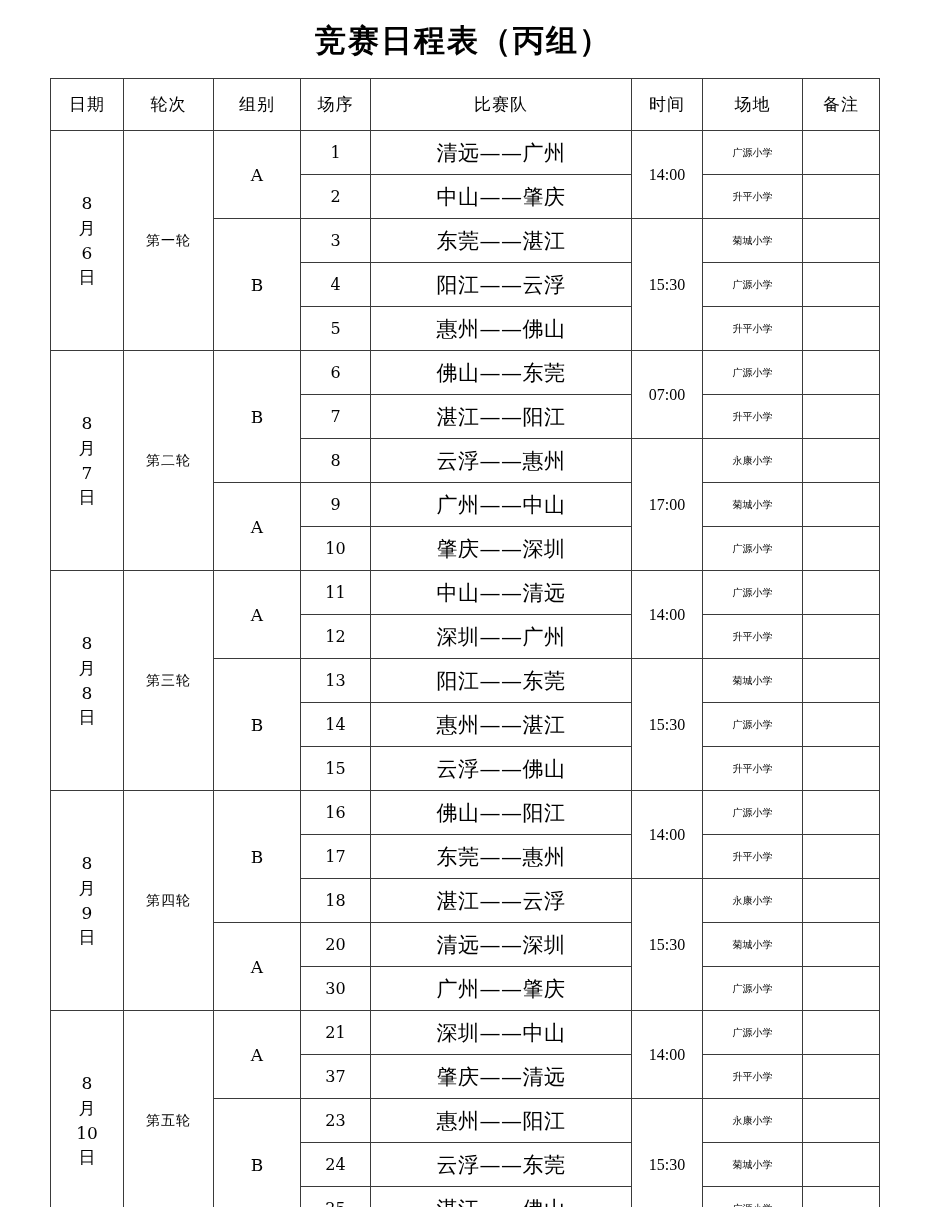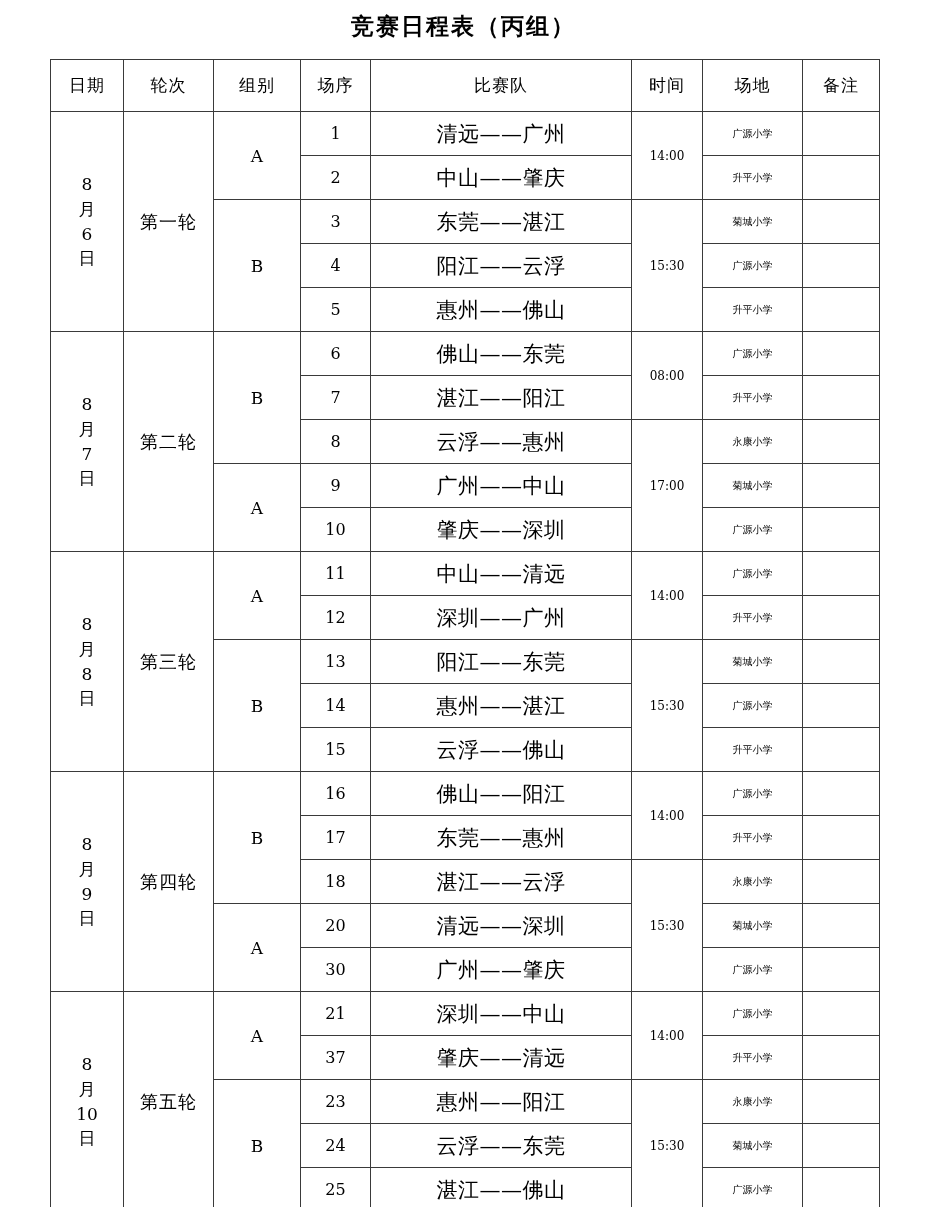--- a/index.html
+++ b/index.html
@@ -20,24 +20,24 @@
     width: 927px;
     height: 1207px;
     position: relative;
     box-sizing: border-box;
   }
 
   .page-title {
     text-align: center;
     font-family: "DejaVu Serif", "Liberation Serif", serif;
     font-weight: bold;
-    font-size: 23px;
+    font-size: 31px;
     letter-spacing: 2px;
     line-height: 1;
-    padding-top: 14px;
+    padding-top: 25px;
     margin: 0 0 22px 0;
     color: #000;
   }
 
   .table-wrap {
     padding: 0 48px 0 50px;
     box-sizing: border-box;
   }
 
   table.schedule {
@@ -84,40 +84,41 @@
     font-size: 17px;
     line-height: 1.45;
     padding: 2px 0;
   }
   td.date-cell .dline {
     display: block;
     text-align: center;
   }
 
   td.round-cell {
-    font-size: 18px;
+    font-size: 14px;
     letter-spacing: 1px;
   }
 
   td.group-cell {
     font-size: 17px;
     font-family: "DejaVu Serif", "Liberation Serif", serif;
   }
 
   td.seq-cell {
     font-size: 16px;
   }
 
   td.match-cell {
     font-size: 21px;
     letter-spacing: 0.5px;
   }
 
   td.time-cell {
-    font-size: 12px;
+    font-size: 16px;
+    font-family: Liberation Serif, serif;
   }
 
   td.venue-cell {
     text-align: left;
     padding-left: 9px;
     font-size: 10px;
     font-family: "DejaVu Sans", "Liberation Sans", sans-serif;
   }
 
   td.note-cell {
@@ -201,21 +202,21 @@
             <td class="date-cell" rowspan="5">
               <span class="dline">8</span>
               <span class="dline">月</span>
               <span class="dline">7</span>
               <span class="dline">日</span>
             </td>
             <td class="round-cell" rowspan="5">第二轮</td>
             <td class="group-cell" rowspan="3">B</td>
             <td class="seq-cell">6</td>
             <td class="match-cell">佛山——东莞</td>
-            <td class="time-cell" rowspan="2">08:00</td>
+            <td class="time-cell" rowspan="2">07:00</td>
             <td class="venue-cell">广源小学</td>
             <td class="note-cell"></td>
           </tr>
           <tr>
             <td class="seq-cell">7</td>
             <td class="match-cell">湛江——阳江</td>
             <td class="venue-cell">升平小学</td>
             <td class="note-cell"></td>
           </tr>
           <tr>

